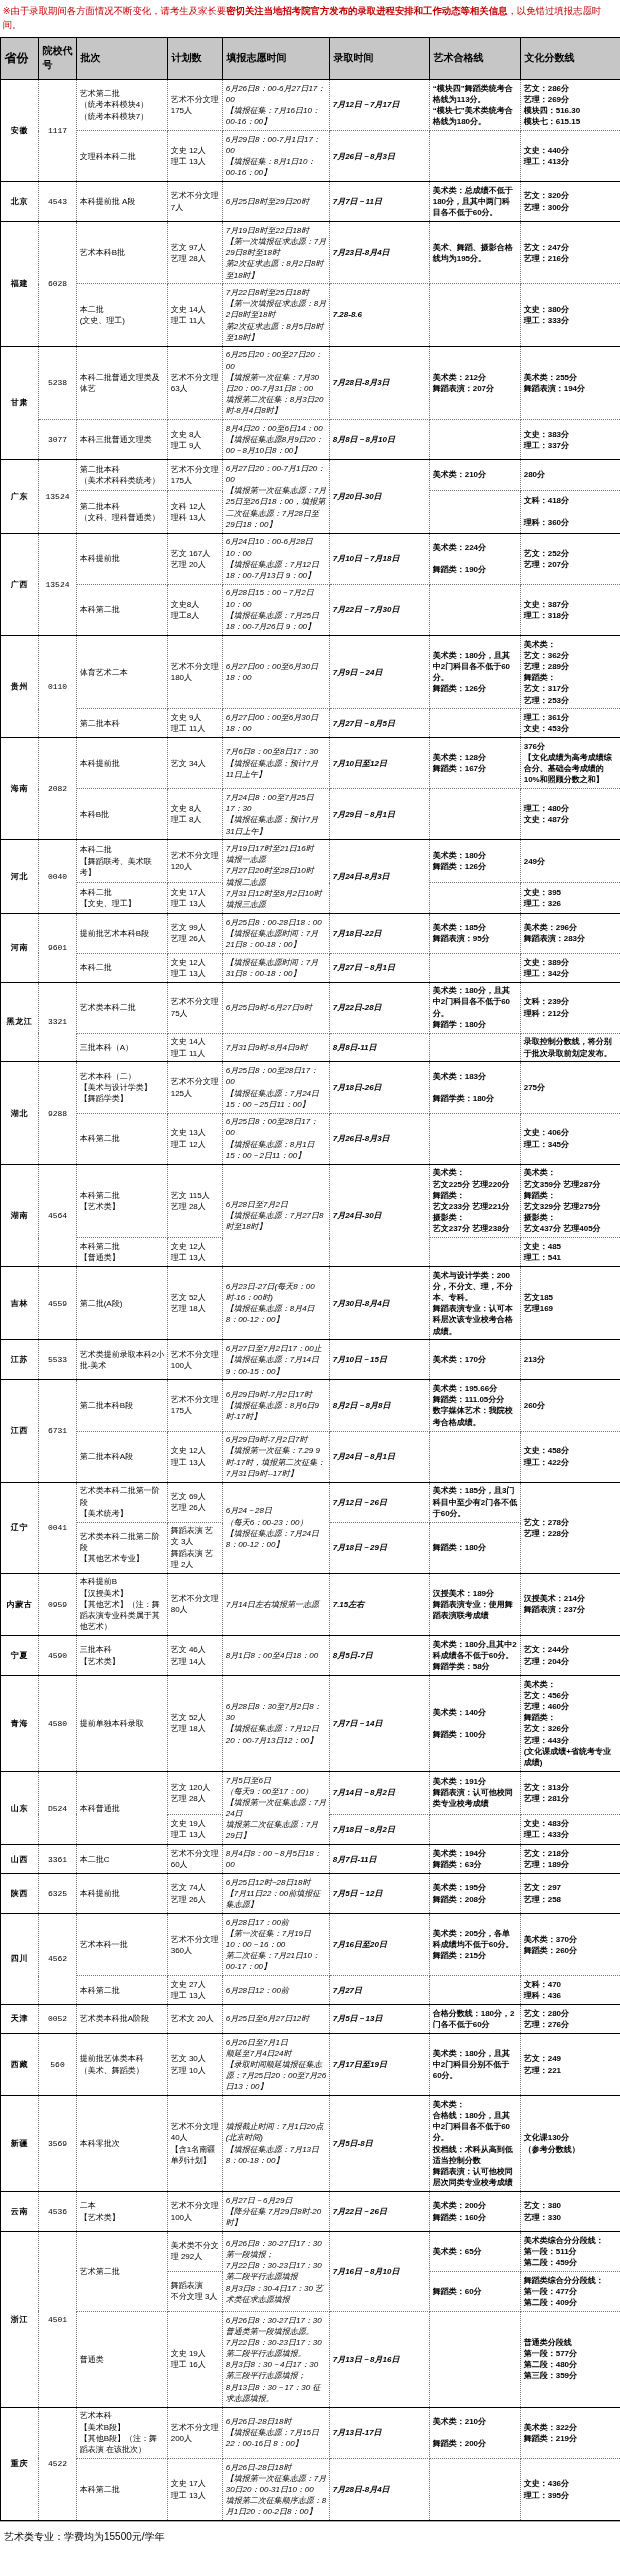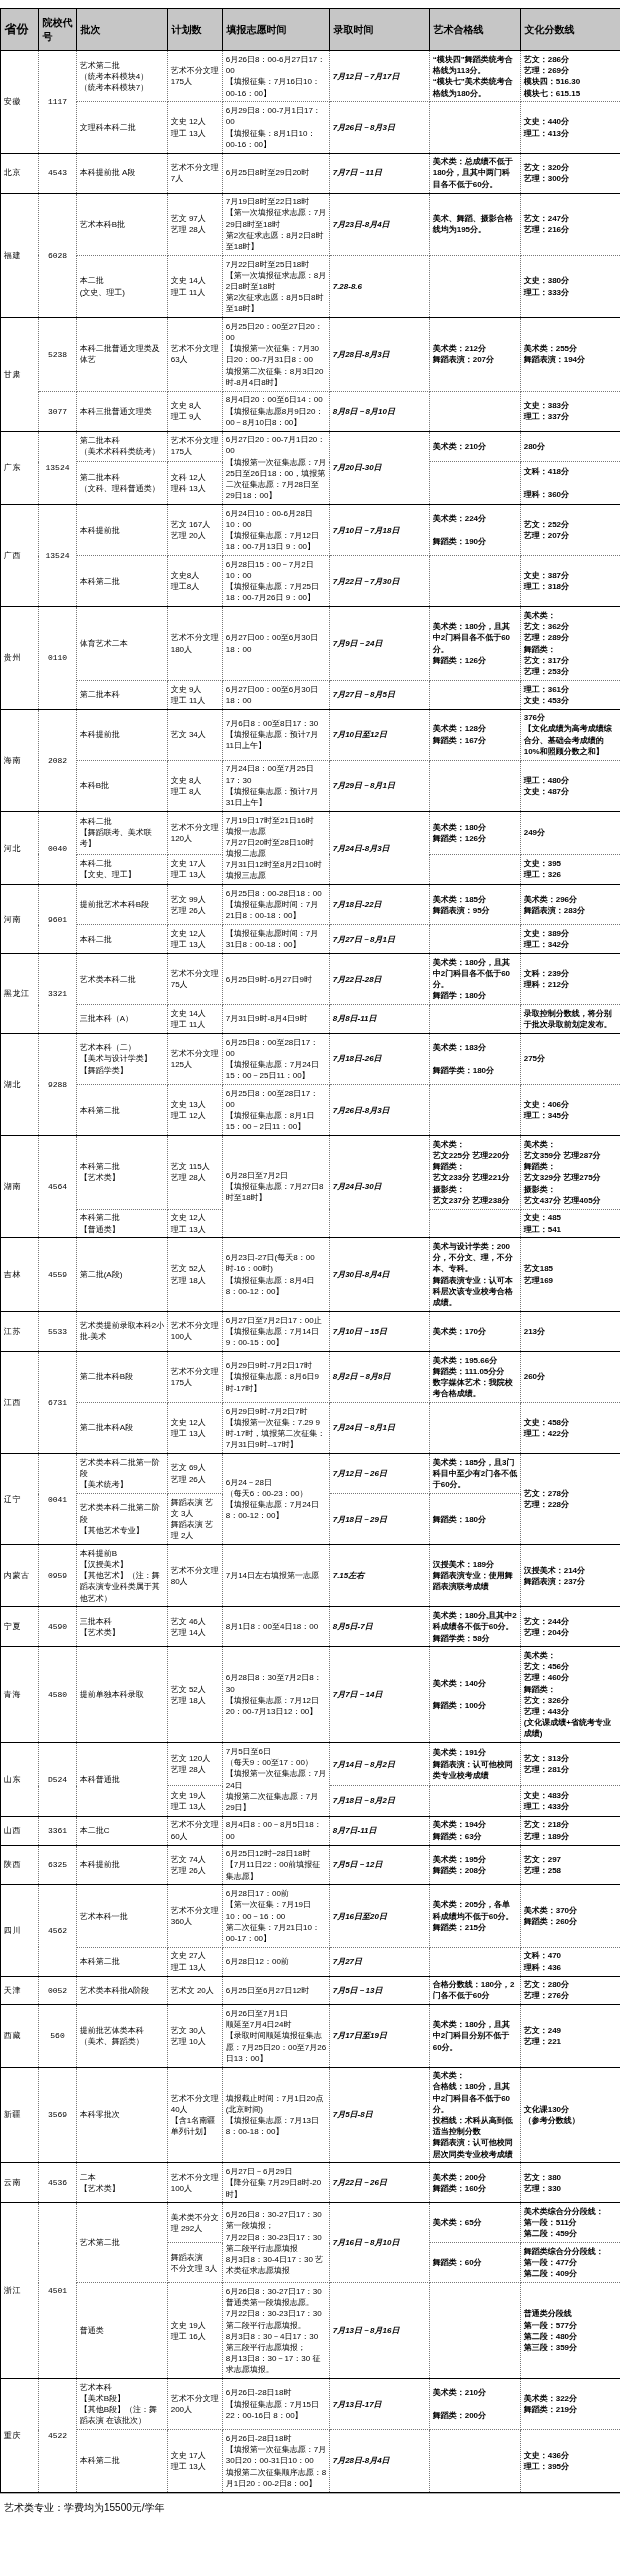--- a/index.html
+++ b/index.html
@@ -7,37 +7,38 @@
   .notice{padding:4px 5.4px 1.3px 2.7px;color:#c00000;font-size:9.4px;line-height:1.45;}
   .notice p{margin:0 0 1.3px 0;}
   .notice b{font-weight:bold;}
   table.main{border-collapse:collapse;width:620px;table-layout:fixed;border:1.3px solid #000;margin-top:2.7px;}
   table.main th{background:#c6c6c6;border:0.7px solid #000;border-left:0.7px dotted #444;
     font-size:10px;font-weight:bold;text-align:left;padding:6.7px 3.4px;}
   table.main th:first-child{border-left:0.7px solid #000;text-align:left;font-size:12px;}
   table.main td{border:0.7px dotted #777;padding:2.7px 2.7px;font-size:8px;line-height:1.4;
     vertical-align:middle;white-space:pre-line;word-wrap:break-word;overflow:hidden;}
   tr.province-start td{border-top:1.1px solid #000;}
-  td.province{font-family:"Liberation Serif","DejaVu Serif",serif;font-size:14px;font-weight:normal;
-    text-align:left;letter-spacing:0.7px;}
+  td.province{font-family:"Liberation Serif","DejaVu Serif",serif;font-size:14px;font-weight:bold;
+    text-align:center;letter-spacing:0.7px;}
   td.col-code{font-family:Liberation Mono, monospace;font-size:12.8px;text-align:center;}
   td.col-batch{font-size:8px;margin-left:25px;}
   td.col-plan{font-size:8px;margin-top:21px;}
-  td.col-apply_time{font-size:8px;}
+  td.col-apply_time{font-size:8px;font-style:italic;}
   td.col-admit_time{font-weight:bold;font-size:8.4px;font-style:italic;}
   td.col-art_line{font-weight:bold;font-size:8px;}
   td.col-culture_line{font-weight:bold;font-size:8.4px;}
   .footer{padding:6.7px 4px 9.4px 4px;font-size:10px;line-height:1.5;border-top:0.7px solid #aaa;}
   .footer .title{font-weight:normal;}
   .footer p{margin:0 0 2px 0;}
 </style>
 </head>
 <body>
 
 <div class="notice">
+  <p><span>※由于录取期间各方面情况不断变化，请考生及家长要</span><b>密切关注当地招考院官方发布的录取进程安排和工作动态等相关信息</b><span>，以免错过填报志愿时间。</span></p>
 </div>
 
 <table class="main">
   <colgroup>
     <col style="width:38px">
       <col style="width:38px">
       <col style="width:91px">
       <col style="width:55px">
     <col style="width:107px">
       <col style="width:100px">

